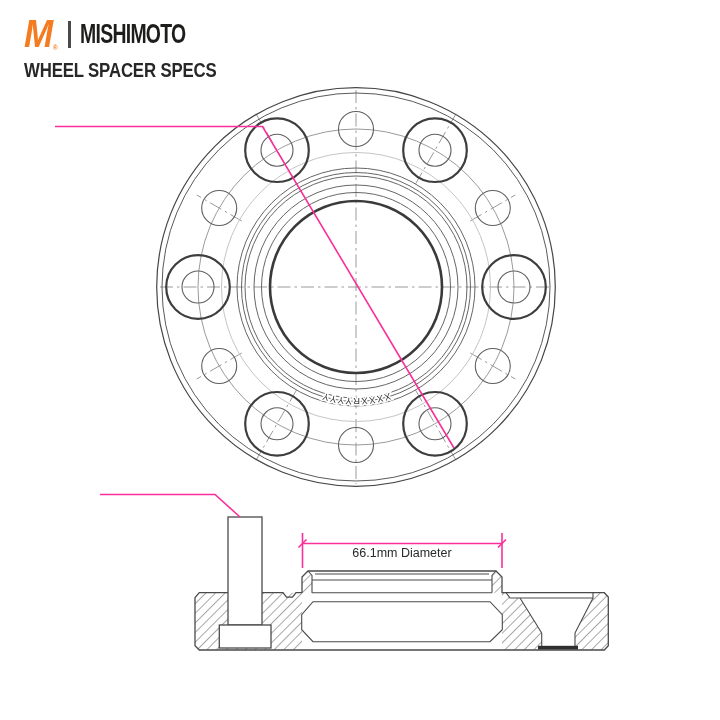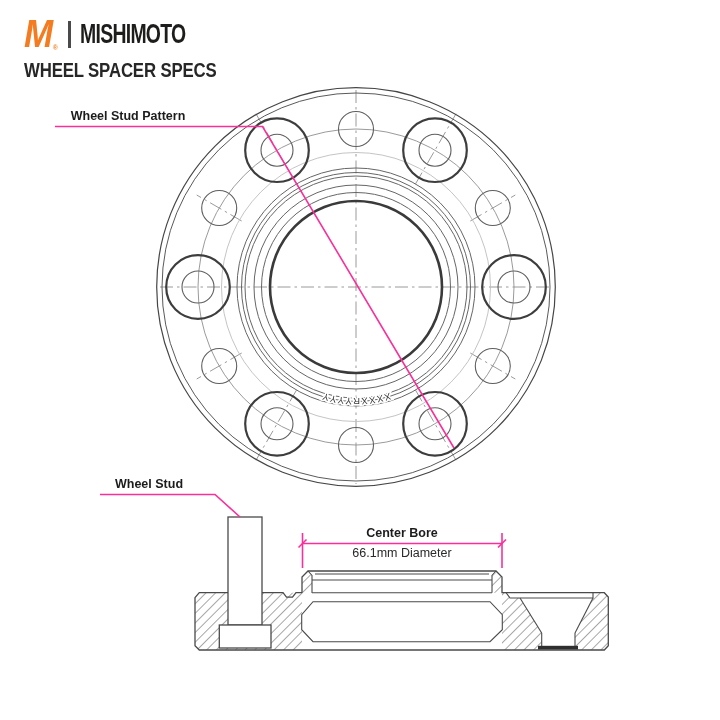--- a/index.html
+++ b/index.html
@@ -164,20 +164,17 @@
 
   <div class="header">
     <div class="logo-row">
       <span class="logo-m"><span>M</span><span class="logo-reg">®</span></span>
       <span class="logo-sep"></span>
       <span class="brand">MISHIMOTO</span>
     </div>
     <div class="subtitle">WHEEL SPACER SPECS</div>
   </div>
 
-  <div class="lbl lbl-b" style="left:48px;top:109px;">Wheel Stud Pattern</div>
 
-  <div class="lbl lbl-b" style="left:69px;top:477px;">Wheel Stud</div>
 
-  <div class="lbl lbl-b" style="left:322px;top:526px;">Center Bore</div>
   <div class="lbl lbl-r" style="left:322px;top:546px;text-align:center;">66.1mm Diameter</div>
 
 </div>
 
 </body></html>

